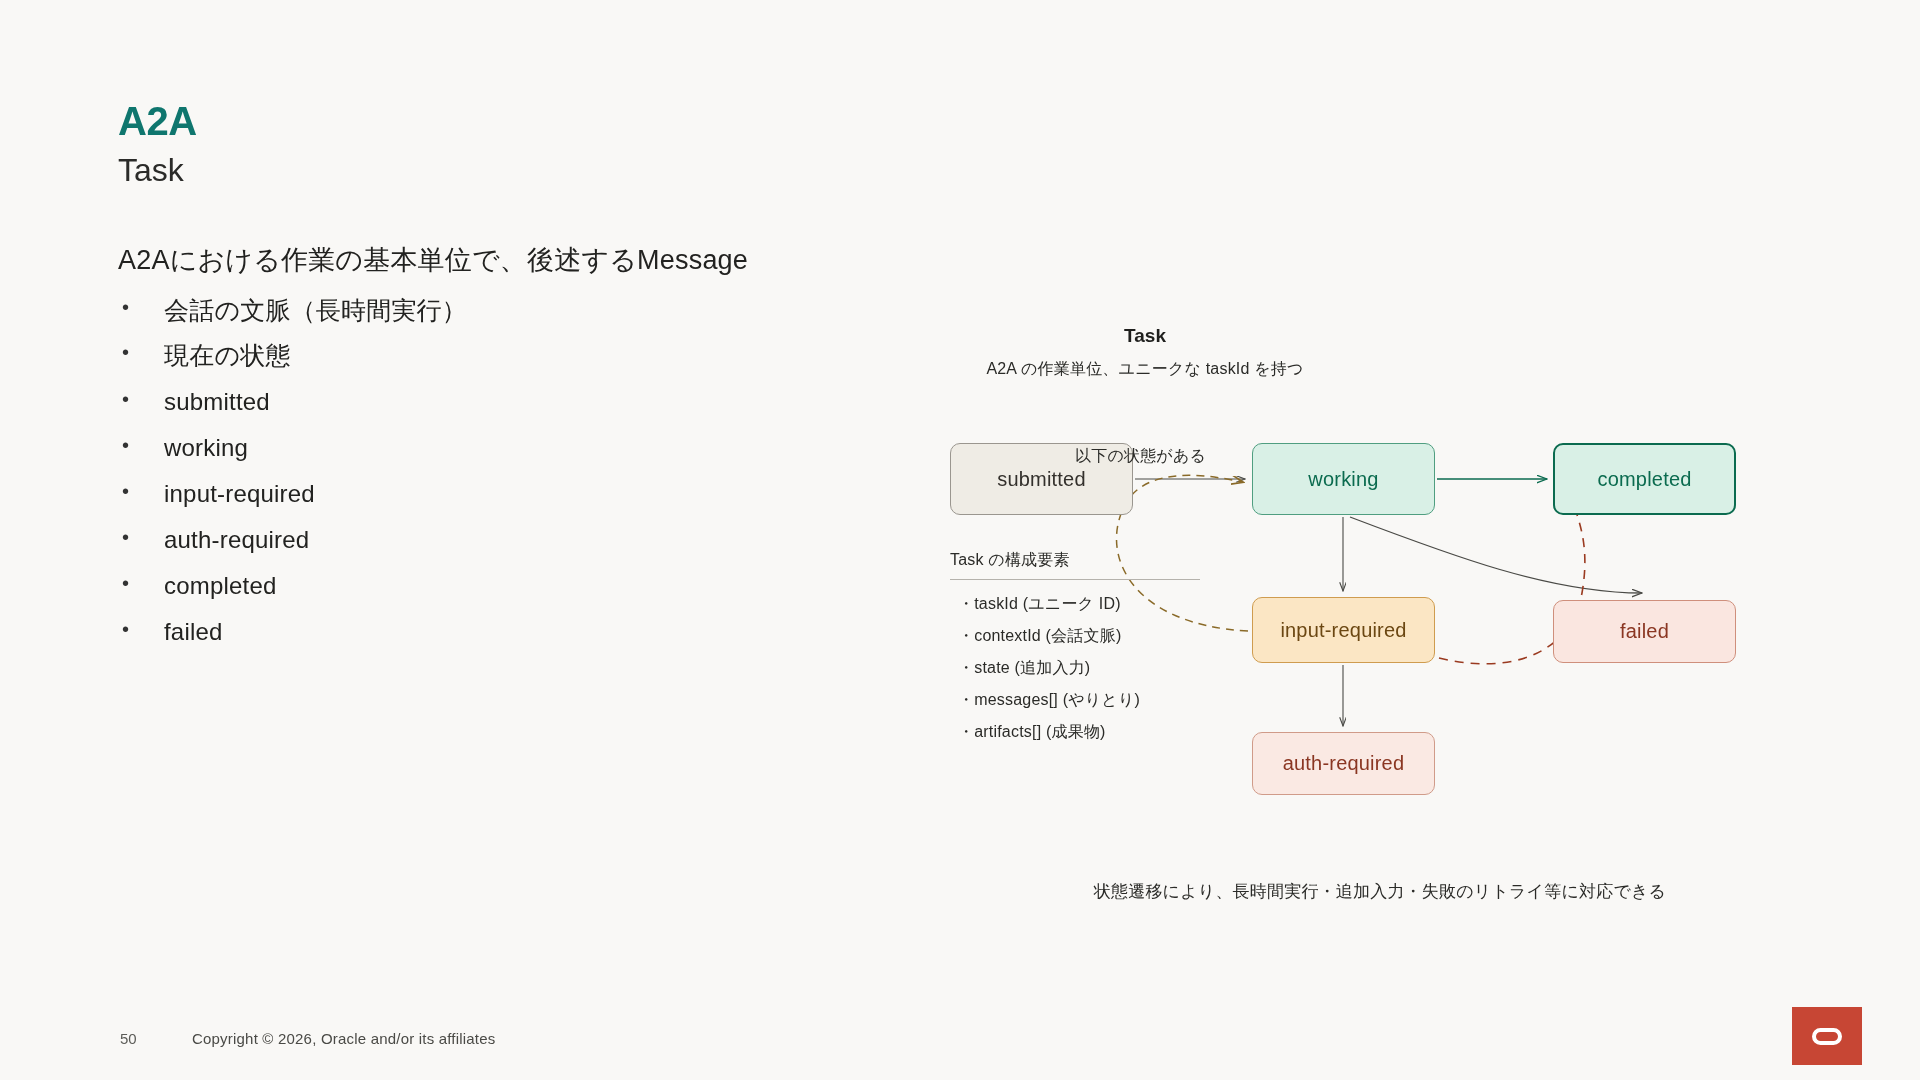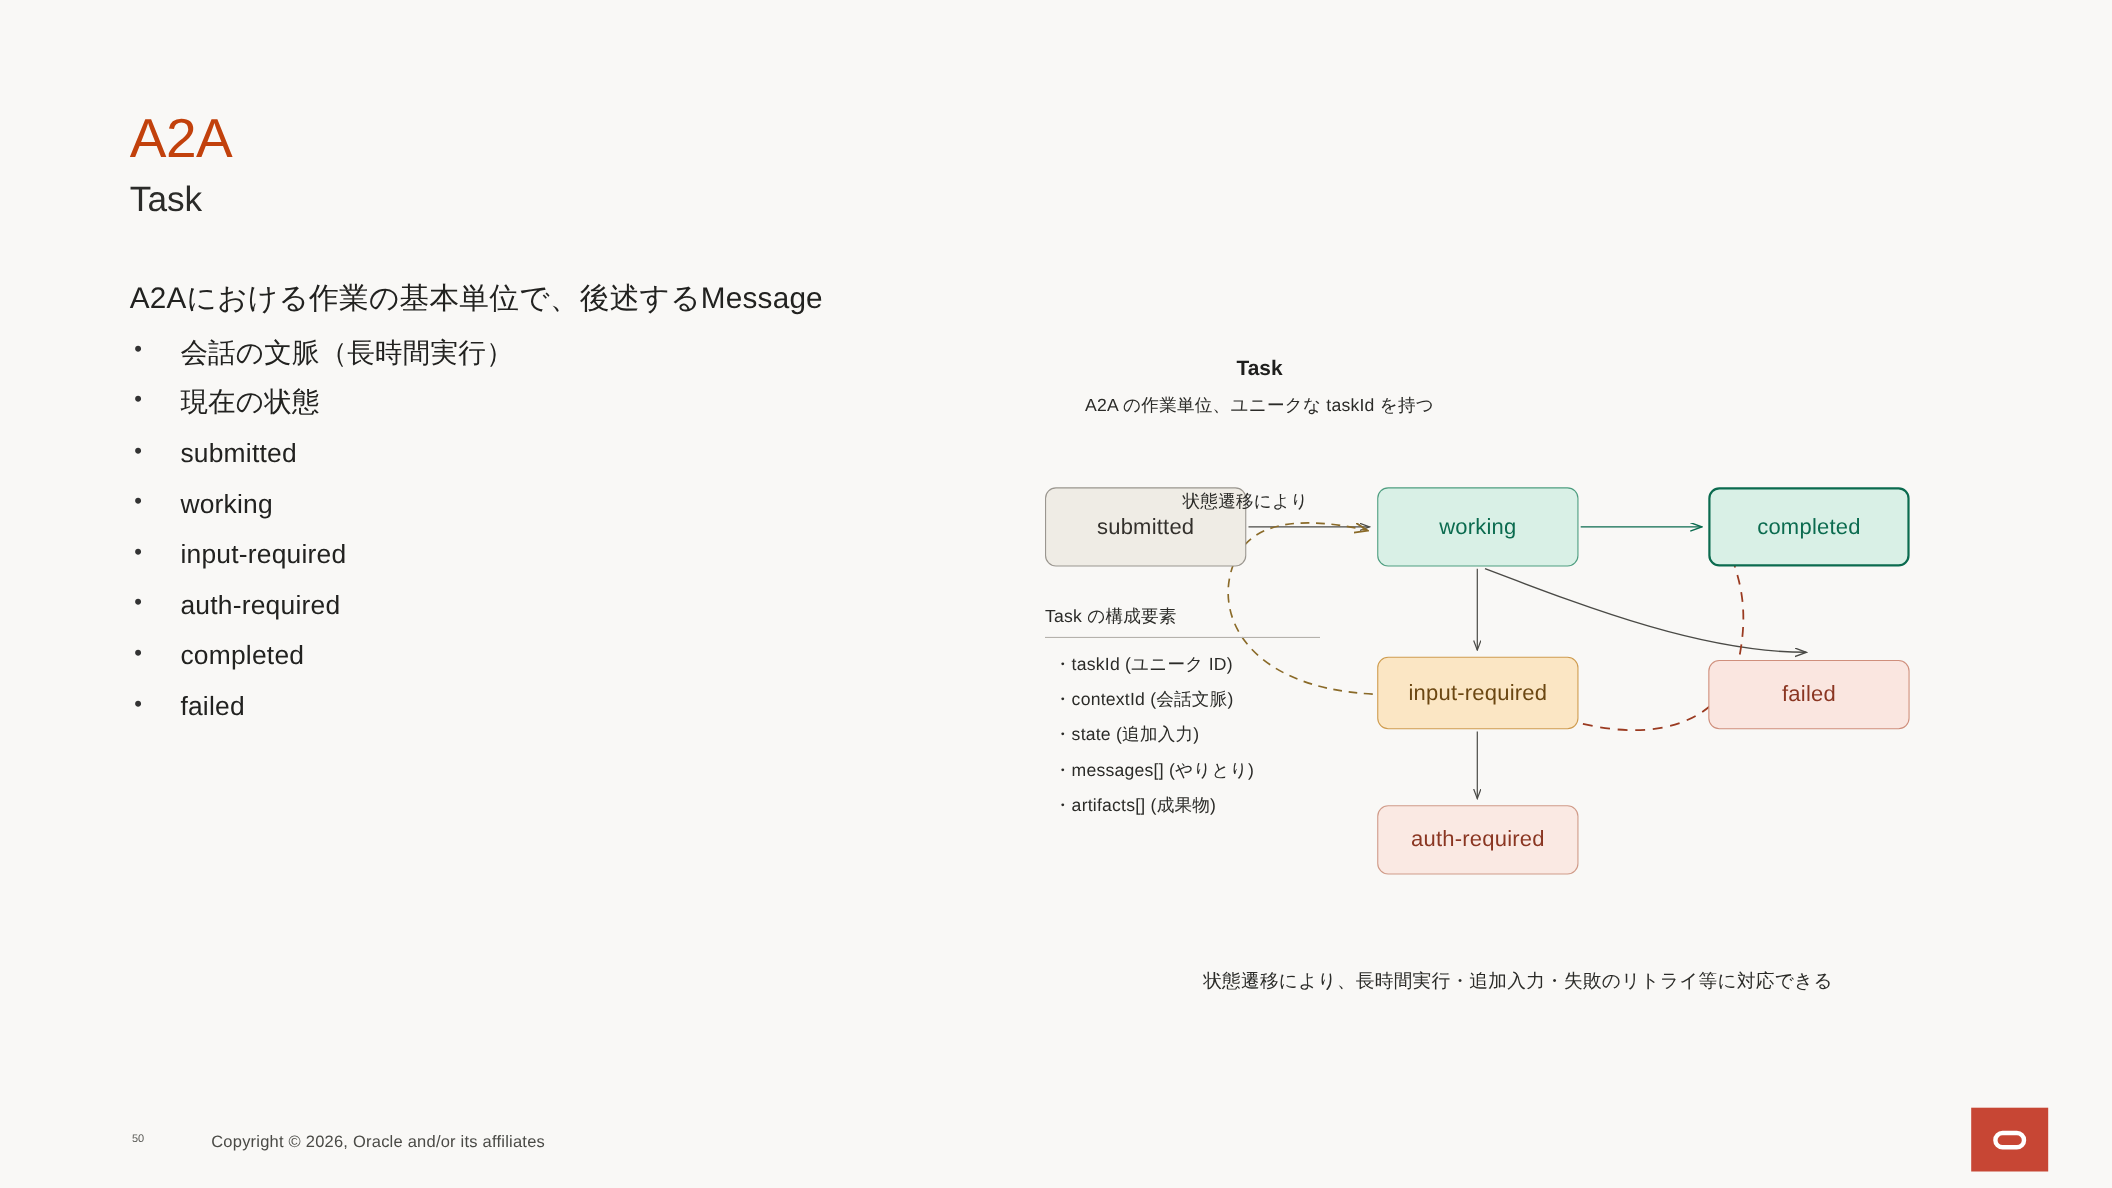--- a/index.html
+++ b/index.html
@@ -17,23 +17,23 @@
     background: #f9f8f6;
   }
 
   
   .left-col {
     position: absolute;
     left: 118px; top: 100px;
     width: 800px;
   }
   .title-main {
-    font-size: 50px;
-    font-weight: normal;
-    color: #c2410c;
+    font-size: 40px;
+    font-weight: bold;
+    color: #0f766e;
     letter-spacing: -0.5px;
     line-height: 1.05;
     margin: 0;
   }
   .title-sub {
     font-size: 32px;
     font-weight: 400;
     color: #2b2b29;
     line-height: 1.25;
     margin: 8px 0 0 0;
@@ -81,21 +81,21 @@
   }
   ul.bullets.states li {
     font-size: 24px;
     margin-top: 22px;
   }
 
   
   .footer-page {
     position: absolute;
     left: 120px; top: 1030px;
-    font-size: 10px;
+    font-size: 15px;
     color: #5c5c58;
   }
   .footer-copy {
     position: absolute;
     left: 192px; top: 1030px;
     font-size: 15px;
     color: #4a4a46;
     letter-spacing: 0.2px;
   }
   .oracle-logo {
@@ -318,21 +318,21 @@
     <div class="node input-required">
       <span>input-required</span>
     </div>
     <div class="node failed">
       <span>failed</span>
     </div>
     <div class="node auth-required">
       <span>auth-required</span>
     </div>
 
-    <div class="edge-label">状態遷移により</div>
+    <div class="edge-label">以下の状態がある</div>
 
     <div class="comp-panel">
       <div class="comp-panel-title">Task の構成要素</div>
       <ul class="comp-list">
         <li>・taskId (ユニーク ID)</li>
         <li>・contextId (会話文脈)</li>
         <li>・state (追加入力)</li>
         <li>・messages[] (やりとり)</li>
         <li>・artifacts[] (成果物)</li>
       </ul>

